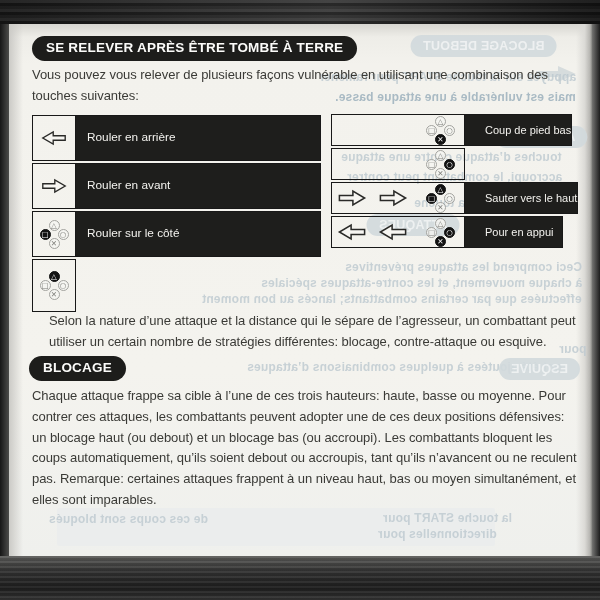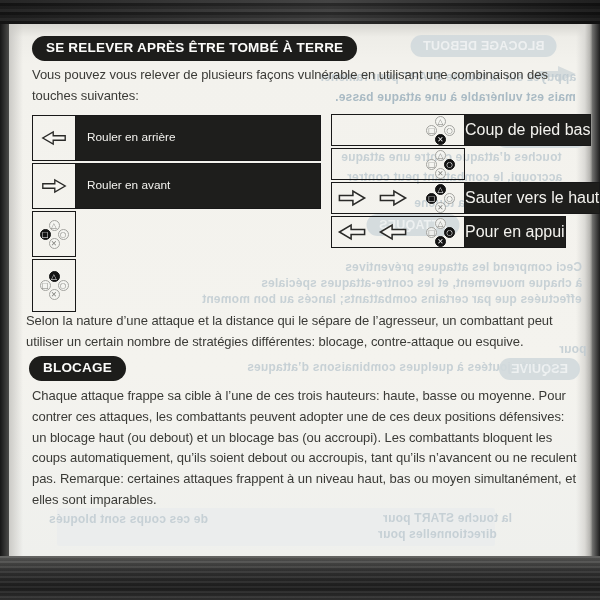--- a/index.html
+++ b/index.html
@@ -38,38 +38,38 @@
   
   .pill{
     position:absolute;z-index:3;white-space:nowrap;
     background:#1d1d1b;color:#fbfbf9;font-weight:700;font-size:13.5px;line-height:1;
     padding:5px 14px 6px;border-radius:14px;letter-spacing:.2px;
   }
   .para{position:absolute;z-index:3;font-size:13px;line-height:1.6;color:#3a3a36;letter-spacing:-.05px}
   #pill-relever{left:23px;top:12px}
   #para-intro{left:23px;top:41px;width:535px}
   #pill-defensives{left:23px;top:258px}
-  #para-defensives{left:17px;top:287px;width:545px}
+  #para-defensives{left:40px;top:287px;width:545px}
   #pill-blocage{left:20px;top:332px}
   #para-blocage{left:23px;top:362px;width:545px}
   
   .tbl{position:absolute;z-index:2;display:flex;flex-direction:column;gap:2px}
   .row{display:flex}
   .icell{border:1.6px solid #181818;display:flex;align-items:center;position:relative;box-sizing:border-box}
   .lcell{border:1.6px solid #181818;border-left:none;background:#1e1e1c;color:#f3f2ee;
          display:flex;align-items:center;flex:1;box-sizing:border-box}
   .ltab{left:23px;top:91px;width:289px}
   .ltab .row{height:46px}
   .ltab .row.tall{height:53px}
   .ltab .icell{width:44px;justify-content:center;flex:none}
   .ltab .lcell{font-size:11.8px;line-height:1.32;padding-left:11px;white-space:pre-line}
   .rtab{left:322px;top:90px;width:232px}
   .rtab .row{height:32px}
   .rtab .icell{width:134px;flex:none;padding-left:5px;gap:11px}
-  .rtab .lcell{font-size:16px;white-space:nowrap;padding-left:0}
+  .rtab .lcell{font-size:11px;white-space:nowrap;padding-left:20px}
   .rtab .pad{position:absolute;right:9px;top:50%;margin-top:-14.5px}
   
   .arrows{display:inline-flex;gap:11px;align-items:center}
   .arrow{width:30px;height:18px;display:inline-block}
   .ltab .arrow{width:26px;height:16px}
   .arrow svg{display:block;width:100%;height:100%}
   .arrow.left svg{transform:scaleX(-1)}
   
   .pad{width:29px;height:29px;position:relative;display:inline-block;flex:none}
   .pb{position:absolute;width:11px;height:11px;border-radius:50%;text-align:center;line-height:10px;
@@ -151,20 +151,21 @@
     <div class="row">
       <div class="icell">
 
         <span class="pad">
           <span class="pb tri">△</span>
           <span class="pb sq on">□</span>
           <span class="pb ci">○</span>
           <span class="pb cr">✕</span>
         </span>
       </div>
+      <div class="lcell">Rouler sur le côté</div>
     </div>
     <div class="row tall">
       <div class="icell">
 
         <span class="pad">
           <span class="pb tri on">△</span>
           <span class="pb sq">□</span>
           <span class="pb ci">○</span>
           <span class="pb cr">✕</span>
         </span>

